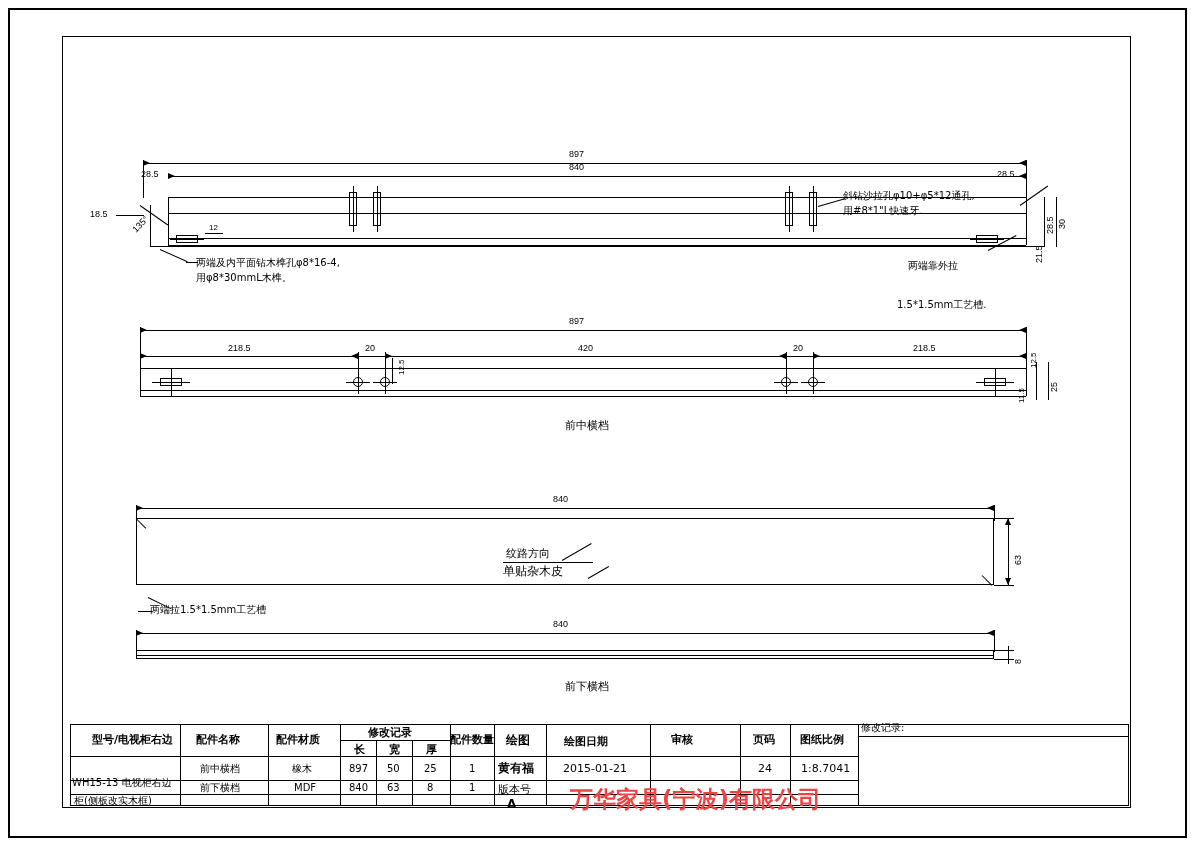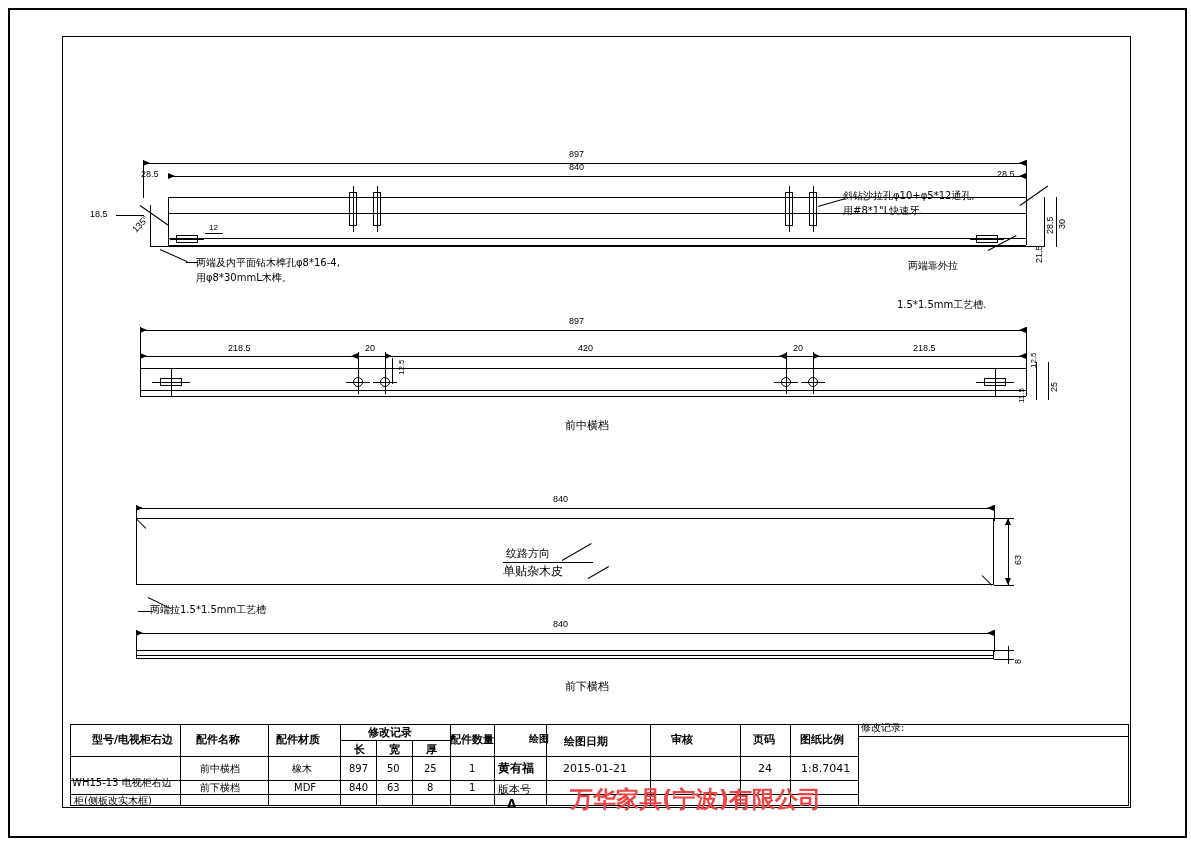--- a/index.html
+++ b/index.html
@@ -230,21 +230,21 @@
   <div class="ln h1" style="left:858px;top:736px;width:271px;"></div>
 
   <div class="txt cn" style="left:92px;top:734px;font-size:11px;font-weight:bold;">型号/电视柜右边</div>
   <div class="txt cn" style="left:196px;top:734px;font-size:11px;font-weight:bold;">配件名称</div>
   <div class="txt cn" style="left:276px;top:734px;font-size:11px;font-weight:bold;">配件材质</div>
   <div class="txt cn" style="left:368px;top:727px;font-size:11px;font-weight:bold;">修改记录</div>
   <div class="txt cn" style="left:354px;top:744px;font-size:11px;font-weight:bold;">长</div>
   <div class="txt cn" style="left:389px;top:744px;font-size:11px;font-weight:bold;">宽</div>
   <div class="txt cn" style="left:426px;top:744px;font-size:11px;font-weight:bold;">厚</div>
   <div class="txt cn" style="left:450px;top:734px;font-size:11px;font-weight:bold;">配件数量</div>
-  <div class="txt cn" style="left:529px;top:734px;font-size:10px;font-weight:bold;text-align:center;">绘图</div>
+  <div class="txt cn" style="left:506px;top:734px;font-size:12px;font-weight:bold;text-align:center;">绘图</div>
   <div class="txt cn" style="left:564px;top:736px;font-size:11px;font-weight:bold;">绘图日期</div>
   <div class="txt cn" style="left:671px;top:734px;font-size:11px;font-weight:bold;">审核</div>
   <div class="txt cn" style="left:753px;top:734px;font-size:11px;font-weight:bold;">页码</div>
   <div class="txt cn" style="left:800px;top:734px;font-size:11px;font-weight:bold;">图纸比例</div>
   <div class="txt cn" style="left:861px;top:723px;font-size:10px;">修改记录:</div>
 
   <div class="txt cn" style="left:72px;top:778px;font-size:10px;">WH15-13 电视柜右边</div>
   <div class="txt cn" style="left:74px;top:796px;font-size:10px;">柜(侧板改实木框)</div>
 
   <div class="txt cn" style="left:200px;top:764px;font-size:10px;">前中横档</div>

